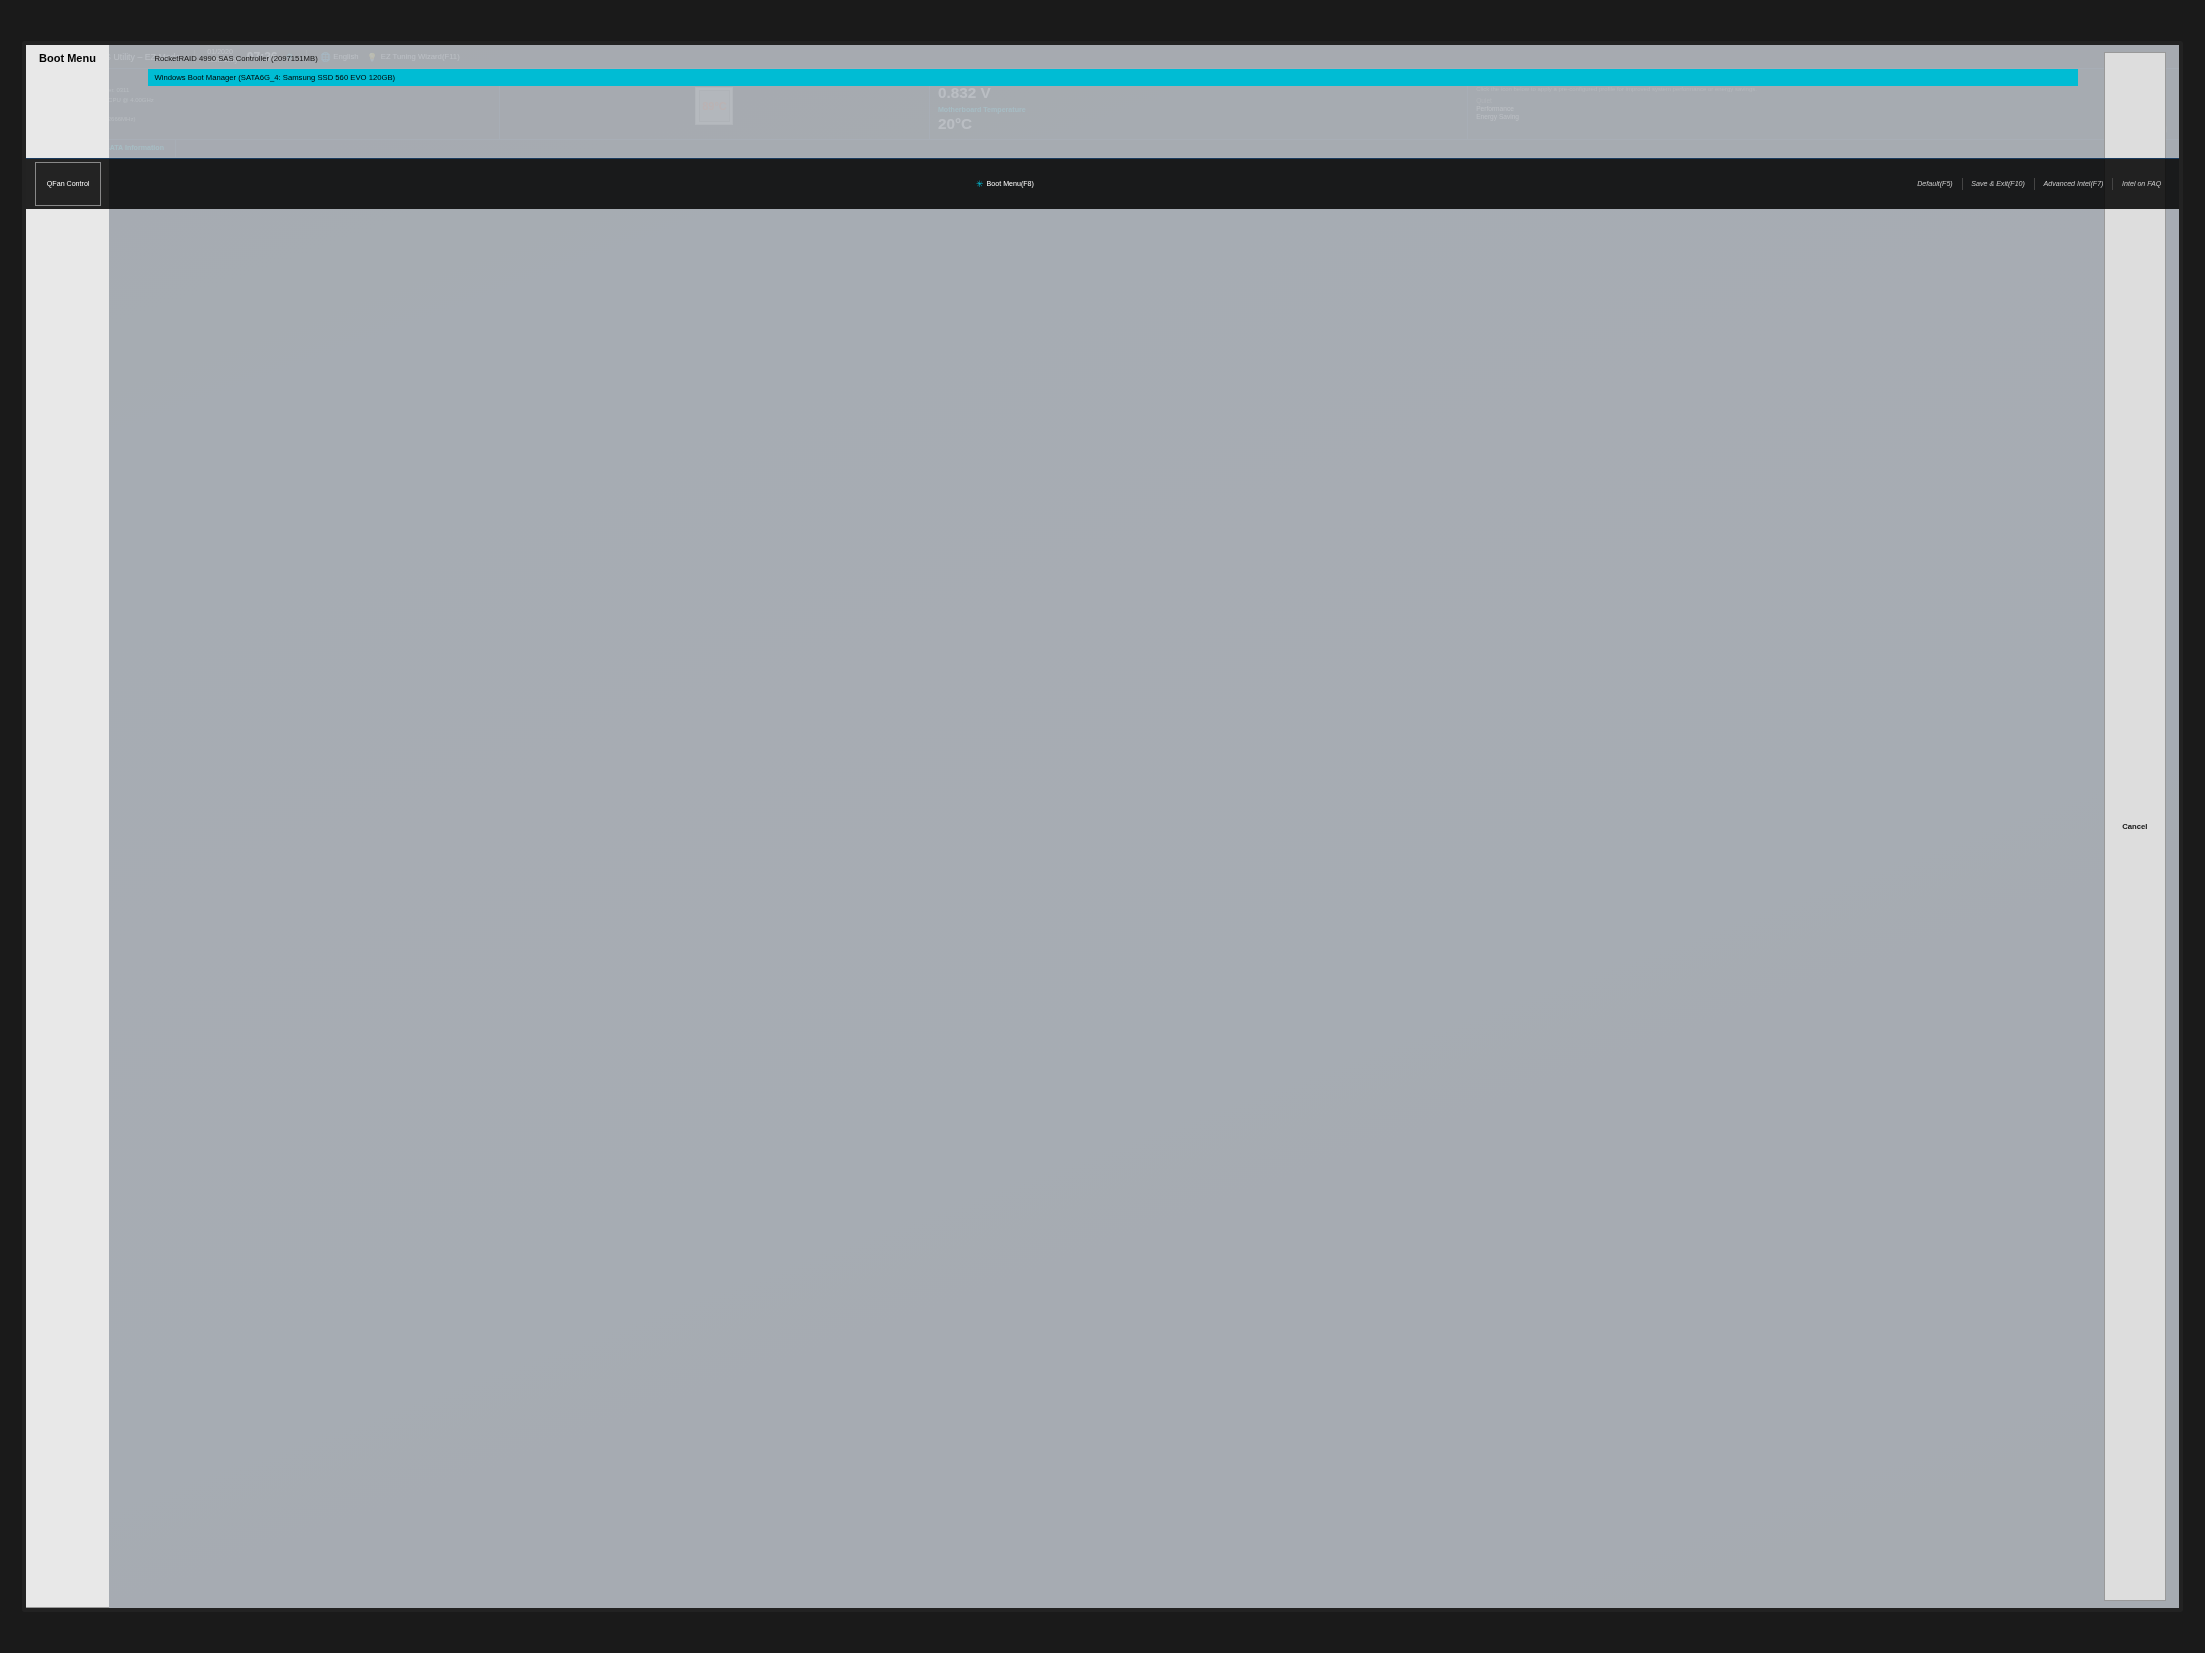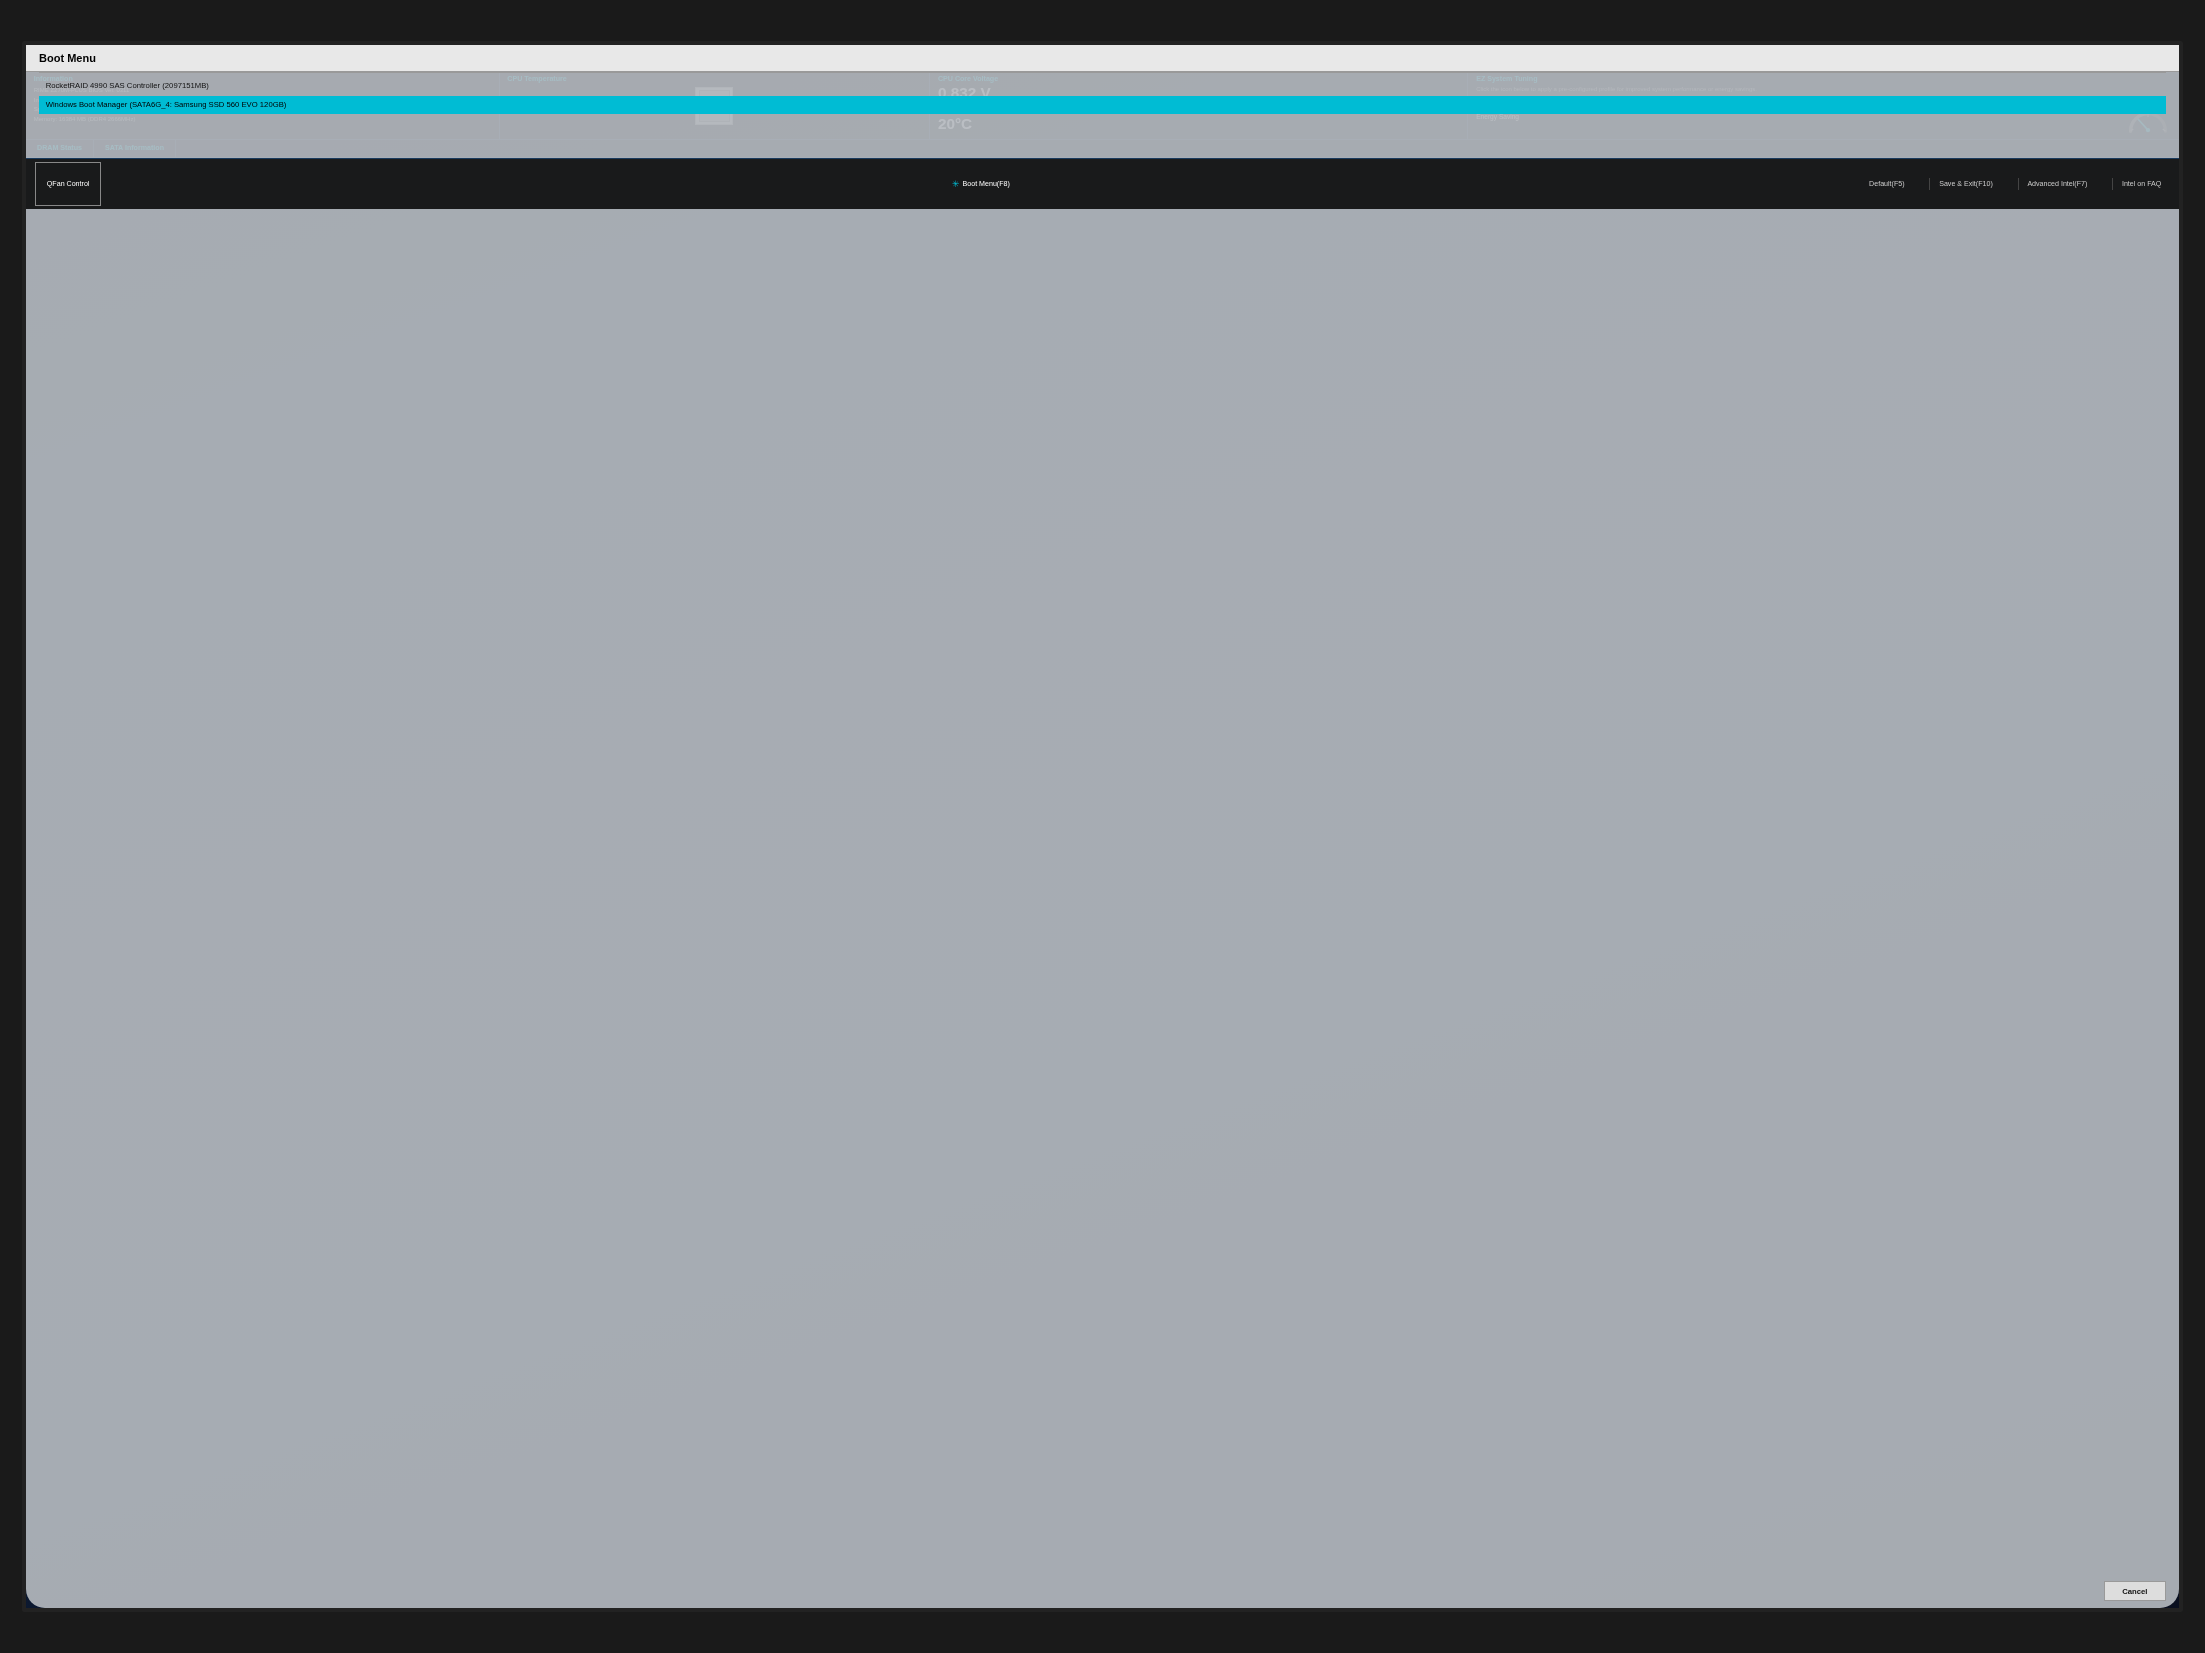--- a/index.html
+++ b/index.html
@@ -267,22 +267,21 @@
       background: transparent;
     }
 
     
     .boot-menu-overlay {
       position: absolute;
       top: 0; left: 0; right: 0; bottom: 0;
       background: rgba(180,185,190,0.92);
       z-index: 100;
       display: flex;
-      flex-direction: column;
-      border-radius: 19px;
+      flex-direction: row;
     }
     .boot-menu-header {
       background: #e8e8e8;
       padding: 6.6px 13px;
       border-bottom: 1.1px solid #999;
     }
     .boot-menu-title {
       font-size: 11px;
       font-weight: 700;
       color: #000;
@@ -348,21 +347,22 @@
       align-items: center;
       gap: 3.3px;
       color: #fff;
       font-size: 7.1px;
       cursor: pointer;
     }
     .snowflake-icon { color: #00bcd4; font-size: 8.8px; }
     .bottom-actions {
       display: flex;
       align-items: flex-start;
-      gap: 16px;
+      gap: 0;
+      font-style: italic;
     }
     .bottom-action-item {
       color: #ccc;
       font-size: 7.1px;
       padding: 2.2px 8.8px;
       border-left: 0.5px solid #444;
       cursor: pointer;
     }
     .bottom-action-item:first-child { border-left: none; }
 

